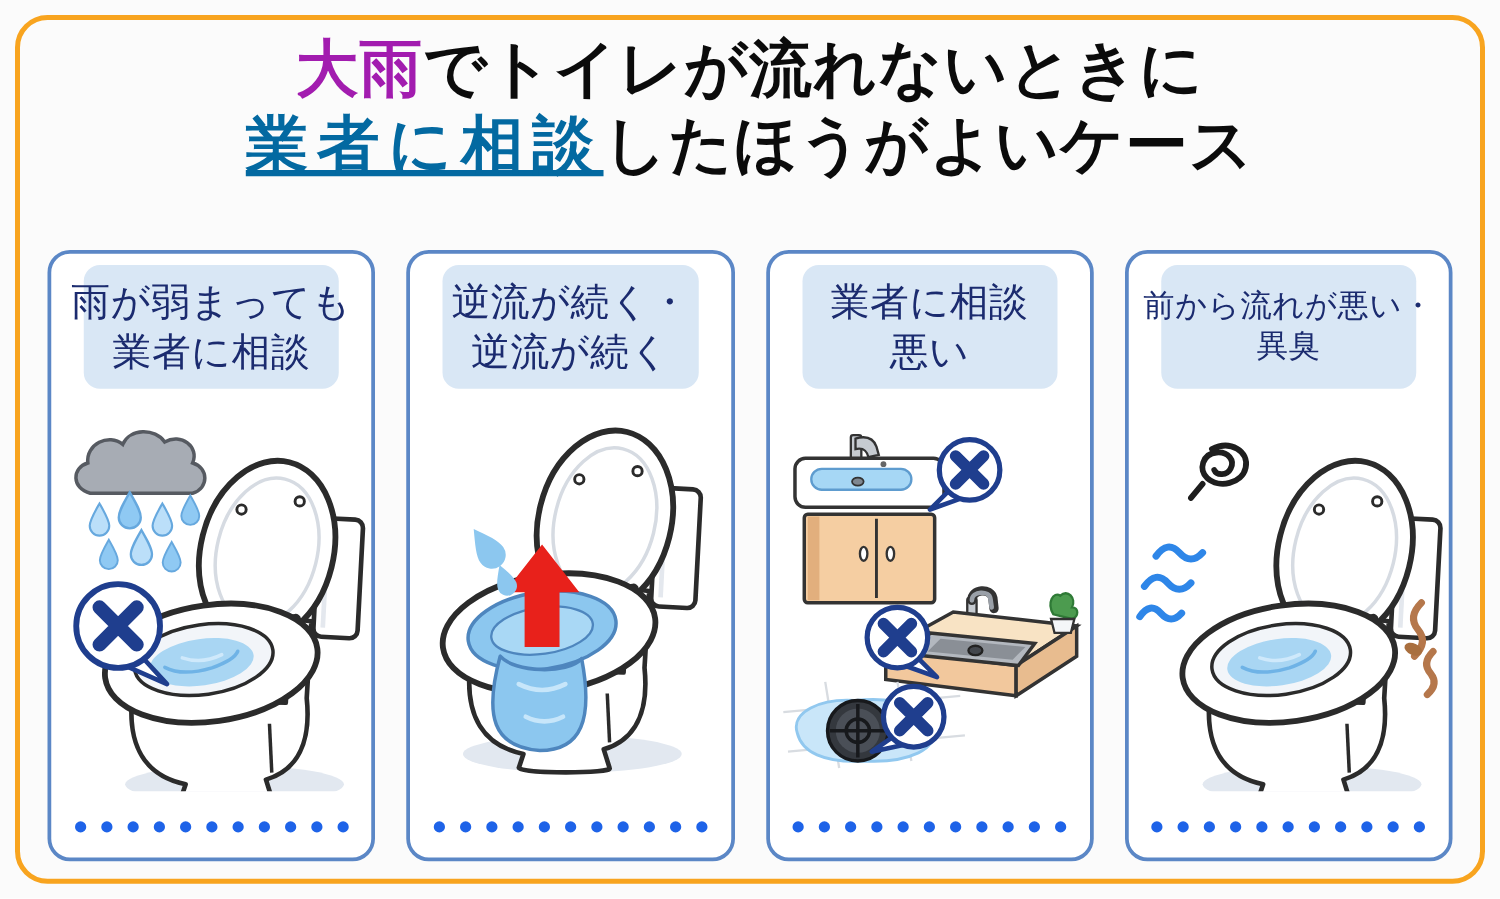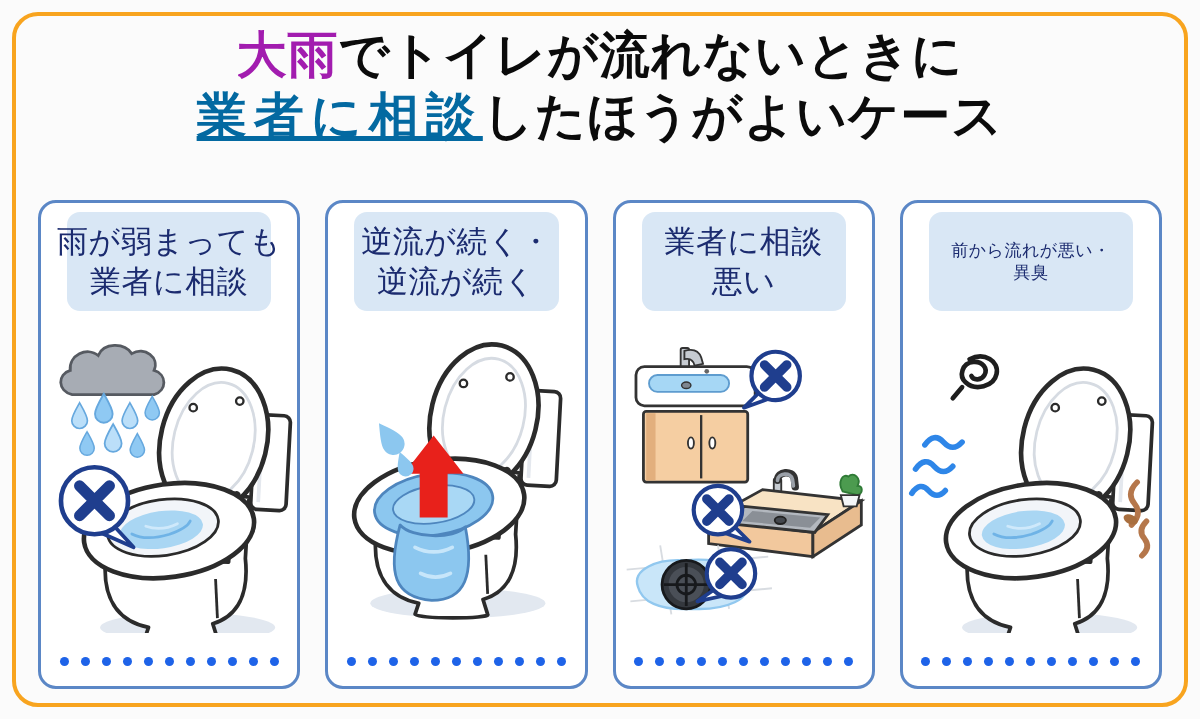--- a/index.html
+++ b/index.html
@@ -25,21 +25,21 @@
   .panel{
     flex:1;background:#ffffff;border:3px solid #5B87C6;border-radius:18px;
     display:flex;flex-direction:column;overflow:hidden;
   }
   .panel-header{
     margin:9px 26px 0;background:#D9E7F5;border-radius:13px;height:99px;
     display:flex;flex-direction:column;align-items:center;justify-content:center;
     text-align:center;color:#1B2B6F;font-weight:normal;font-size:31px;
     line-height:1.26;letter-spacing:0.5px;white-space:nowrap;
   }
-  .panel-header.small{font-size:17px;}
+  .panel-header.small{font-size:25px;}
   .illus{flex:1;display:flex;align-items:center;justify-content:center;}
   .illus svg{width:250px;height:298px;}
   .dots{
     margin-top:auto;display:flex;justify-content:center;gap:12px;
     padding-bottom:20px;
   }
   .dot{width:9px;height:9px;border-radius:50%;background:#1E63E8;display:inline-block;}
 </style>
 </head>
 <body>

